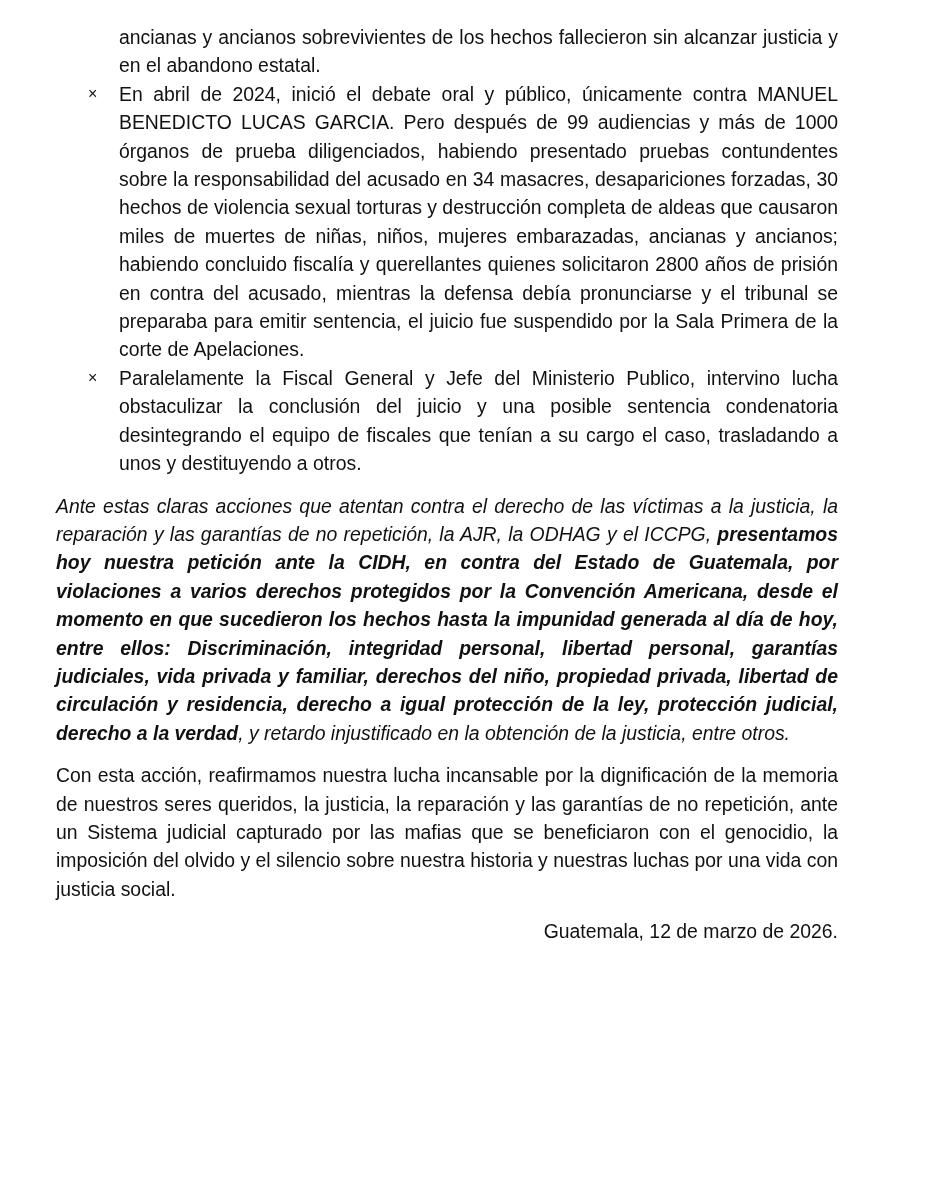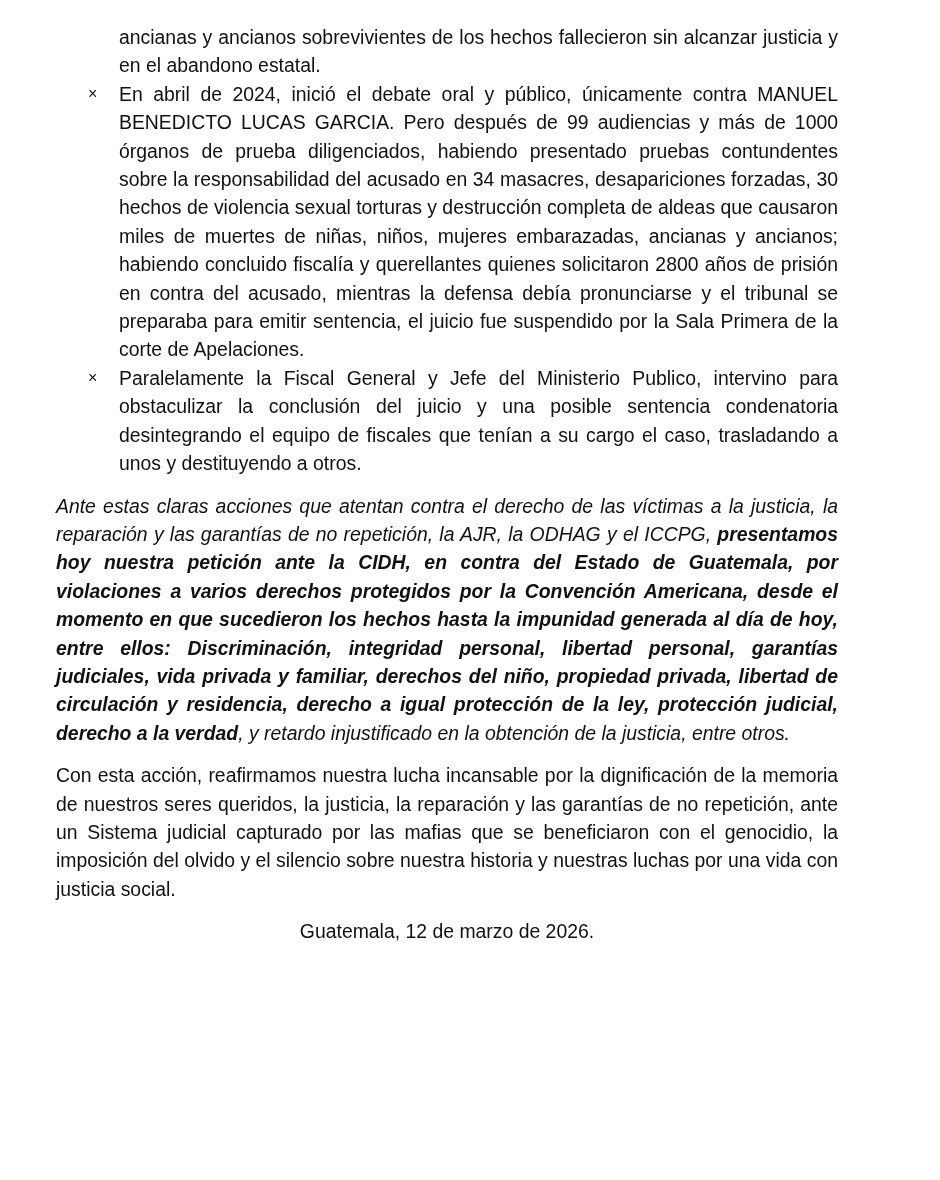--- a/index.html
+++ b/index.html
@@ -47,38 +47,38 @@
       margin: 0;
       text-align: justify;
     }
     .para-gap-1 { margin-top: 14px; font-style: italic; }
     .para-gap-2 { margin-top: 14px; }
     .strong {
       font-weight: bold;
     }
     .closing {
       margin-top: 14px;
-      text-align: center;
+      text-align: right;
     }
   </style>
 </head>
 <body>
 
 <div class="page">
   <ul class="bullet-list">
     <li class="bullet-item continuation">
       <span>ancianas y ancianos sobrevivientes de los hechos fallecieron sin alcanzar justicia y en el abandono estatal.</span>
     </li>
     <li class="bullet-item">
       <span class="bullet-mark">×</span>
       <span>En abril de 2024, inició el debate oral y público, únicamente contra MANUEL BENEDICTO LUCAS GARCIA. Pero después de 99 audiencias y más de 1000 órganos de prueba diligenciados, habiendo presentado pruebas contundentes sobre la responsabilidad del acusado en 34 masacres, desapariciones forzadas, 30 hechos de violencia sexual torturas y destrucción completa de aldeas que causaron miles de muertes de niñas, niños, mujeres embarazadas, ancianas y ancianos; habiendo concluido fiscalía y querellantes quienes solicitaron 2800 años de prisión en contra del acusado, mientras la defensa debía pronunciarse y el tribunal se preparaba para emitir sentencia, el juicio fue suspendido por la Sala Primera de la corte de Apelaciones.</span>
     </li>
     <li class="bullet-item">
       <span class="bullet-mark">×</span>
-      <span>Paralelamente la Fiscal General y Jefe del Ministerio Publico, intervino para obstaculizar la conclusión del juicio y una posible sentencia condenatoria desintegrando el equipo de fiscales que tenían a su cargo el caso, trasladando a unos y destituyendo a otros.</span>
+      <span>Paralelamente la Fiscal General y Jefe del Ministerio Publico, intervino lucha obstaculizar la conclusión del juicio y una posible sentencia condenatoria desintegrando el equipo de fiscales que tenían a su cargo el caso, trasladando a unos y destituyendo a otros.</span>
     </li>
   </ul>
 
   <p class="para para-gap-1"><span>Ante estas claras acciones que atentan contra el derecho de las víctimas a la justicia, la reparación y las garantías de no repetición, la AJR, la ODHAG y el ICCPG, </span><span class="strong">presentamos hoy nuestra petición ante la CIDH, en contra del Estado de Guatemala, por violaciones a varios derechos protegidos por la Convención Americana, desde el momento en que sucedieron los hechos hasta la impunidad generada al día de hoy, entre ellos: Discriminación,  integridad personal, libertad personal, garantías judiciales, vida privada y familiar, derechos del niño, propiedad privada, libertad de circulación y residencia, derecho a igual protección de la ley, protección judicial, derecho a la verdad</span><span>, y retardo injustificado en la obtención de la justicia, entre otros.</span></p>
 
   <p class="para para-gap-2">Con esta acción, reafirmamos nuestra lucha incansable por la dignificación de la memoria de nuestros seres queridos, la justicia, la reparación y las garantías de no repetición, ante un Sistema judicial capturado por las mafias que se beneficiaron con el genocidio, la imposición del olvido y el silencio sobre nuestra historia y nuestras luchas por una vida con justicia social.</p>
 
   <p class="para closing">Guatemala, 12 de marzo de 2026.</p>
 </div>
 

